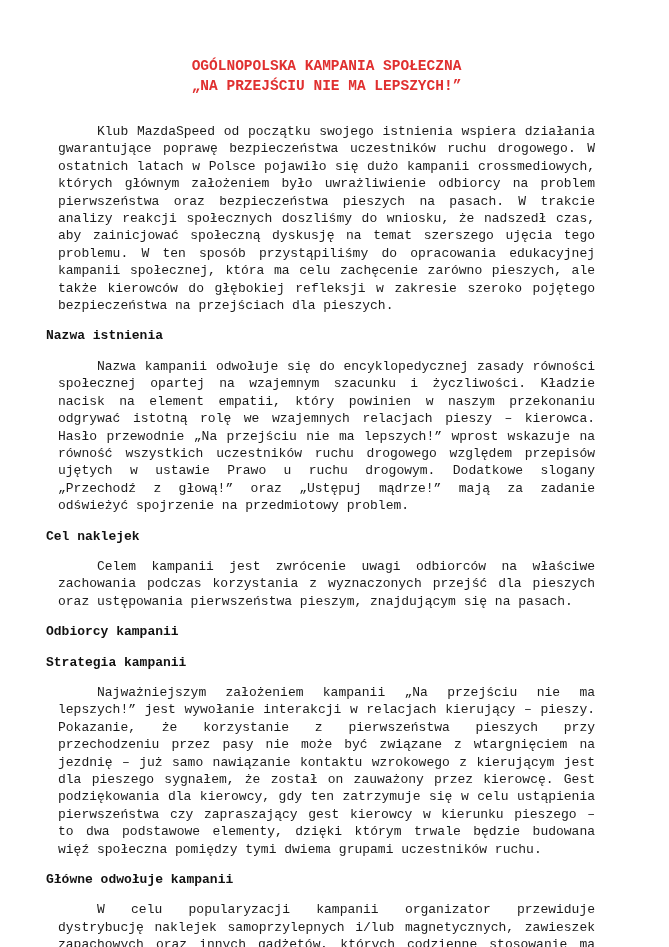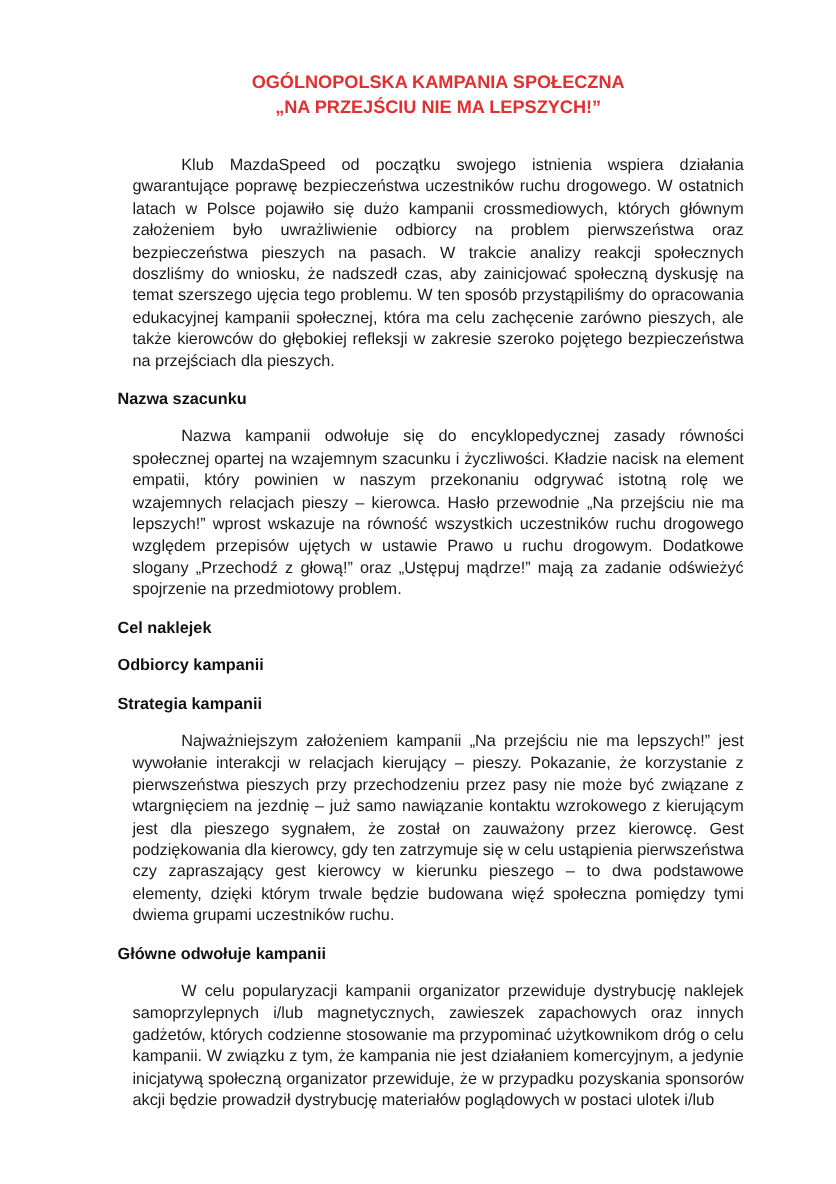--- a/index.html
+++ b/index.html
@@ -9,22 +9,22 @@
   }
   body {
     width: 669px;
     height: 947px;
     overflow: hidden;
   }
   .page {
     box-sizing: border-box;
     width: 669px;
     height: 947px;
-    padding: 56px 62px 0 94px;
-    font-family: Liberation Sans, sans-serif;
+    padding: 56px 62px 0 46px;
+    font-family: Liberation Mono, monospace;
     font-size: 13px;
     line-height: 17.4px;
     color: #1a1a1a;
   }
   .doc-title {
     text-align: center;
     font-weight: bold;
     font-size: 14.5px;
     line-height: 20px;
     color: #e03030;
@@ -51,24 +51,25 @@
 
 <div class="page">
 
   <div class="doc-title">
     <span class="t-line">OGÓLNOPOLSKA KAMPANIA SPOŁECZNA</span>
     <span class="t-line">„NA PRZEJŚCIU NIE MA LEPSZYCH!”</span>
   </div>
 
   <p class="body-par indented">Klub MazdaSpeed od początku swojego istnienia wspiera działania gwarantujące poprawę bezpieczeństwa uczestników ruchu drogowego. W ostatnich latach w Polsce pojawiło się dużo kampanii crossmediowych, których głównym założeniem było uwrażliwienie odbiorcy na problem pierwszeństwa oraz bezpieczeństwa pieszych na pasach. W trakcie analizy reakcji społecznych doszliśmy do wniosku, że nadszedł czas, aby zainicjować społeczną dyskusję na temat szerszego ujęcia tego problemu. W ten sposób przystąpiliśmy do opracowania edukacyjnej kampanii społecznej, która ma celu zachęcenie zarówno pieszych, ale także kierowców do głębokiej refleksji w zakresie szeroko pojętego bezpieczeństwa na przejściach dla pieszych.</p>
 
-  <h2 class="sec-heading">Nazwa szacunku</h2>
+  <h2 class="sec-heading">Nazwa istnienia</h2>
   <p class="body-par indented">Nazwa kampanii odwołuje się do encyklopedycznej zasady równości społecznej opartej na wzajemnym szacunku i życzliwości. Kładzie nacisk na element empatii, który powinien w naszym przekonaniu odgrywać istotną rolę we wzajemnych relacjach pieszy – kierowca. Hasło przewodnie „Na przejściu nie ma lepszych!” wprost wskazuje na równość wszystkich uczestników ruchu drogowego względem przepisów ujętych w ustawie Prawo u ruchu drogowym. Dodatkowe slogany „Przechodź z głową!” oraz „Ustępuj mądrze!” mają za zadanie odświeżyć spojrzenie na przedmiotowy problem.</p>
 
   <h2 class="sec-heading">Cel naklejek</h2>
+  <p class="body-par indented">Celem kampanii jest zwrócenie uwagi odbiorców na właściwe zachowania podczas korzystania z wyznaczonych przejść dla pieszych oraz ustępowania pierwszeństwa pieszym, znajdującym się na pasach.</p>
 
   <h2 class="sec-heading">Odbiorcy kampanii</h2>
 
   <h2 class="sec-heading">Strategia kampanii</h2>
   <p class="body-par indented">Najważniejszym założeniem kampanii „Na przejściu nie ma lepszych!” jest wywołanie interakcji w relacjach kierujący – pieszy. Pokazanie, że korzystanie z pierwszeństwa pieszych przy przechodzeniu przez pasy nie może być związane z wtargnięciem na jezdnię – już samo nawiązanie kontaktu wzrokowego z kierującym jest dla pieszego sygnałem, że został on zauważony przez kierowcę. Gest podziękowania dla kierowcy, gdy ten zatrzymuje się w celu ustąpienia pierwszeństwa czy zapraszający gest kierowcy w kierunku pieszego – to dwa podstawowe elementy, dzięki którym trwale będzie budowana więź społeczna pomiędzy tymi dwiema grupami uczestników ruchu.</p>
 
   <h2 class="sec-heading">Główne odwołuje kampanii</h2>
   <p class="body-par indented">W celu popularyzacji kampanii organizator przewiduje dystrybucję naklejek samoprzylepnych i/lub magnetycznych, zawieszek zapachowych oraz innych gadżetów, których codzienne stosowanie ma przypominać użytkownikom dróg o celu kampanii. W związku z tym, że kampania nie jest działaniem komercyjnym, a jedynie inicjatywą społeczną organizator przewiduje, że w przypadku pozyskania sponsorów akcji będzie prowadził dystrybucję materiałów poglądowych w postaci ulotek i/lub</p>
 
 </div>

